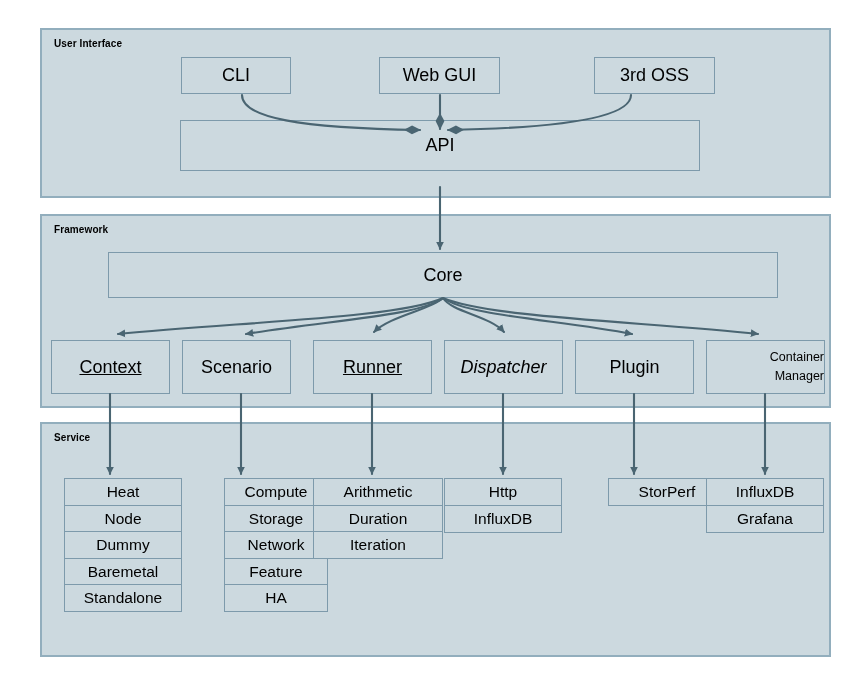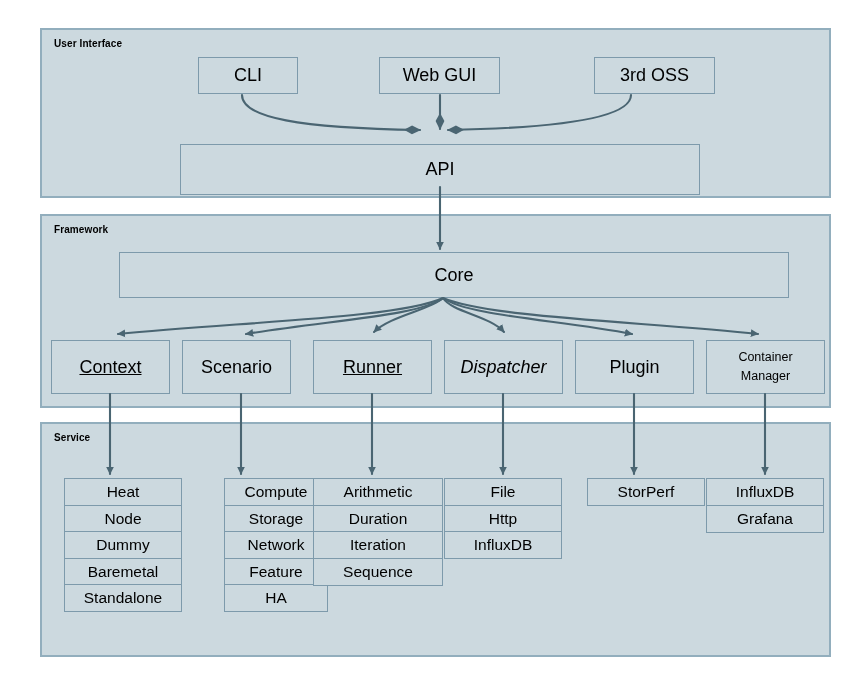--- a/index.html
+++ b/index.html
@@ -98,41 +98,41 @@
 </style>
 </head>
 <body>
 
 <div id="canvas">
 
   <div class="panel" id="panel-ui">
     <div class="panel-title">User Interface</div>
   </div>
 
-  <div class="node" style="left:181px; top:57px; width:100px; height:37px;margin-left:17px;">
+  <div class="node" style="left:181px; top:57px; width:110px; height:37px;">
     <span>CLI</span>
   </div>
 
   <div class="node" style="left:379px; top:57px; width:121px; height:37px;">
     <span>Web GUI</span>
   </div>
 
   <div class="node" style="left:570px; top:57px; width:121px; height:37px;margin-left:24px;">
     <span>3rd OSS</span>
   </div>
 
-  <div class="node" style="left:180px; top:144px; width:520px; height:51px;">
+  <div class="node" style="left:180px; top:120px; width:520px; height:51px;">
     <span>API</span>
   </div>
 
   <div class="panel" id="panel-fw">
     <div class="panel-title">Framework</div>
   </div>
 
-  <div class="node" style="left:119px; top:252px; width:670px; height:46px;">
+  <div class="node" style="left:108px; top:252px; width:670px; height:46px;">
     <span>Core</span>
   </div>
 
   <div class="node" style="left:51px; top:340px; width:119px; height:54px;text-decoration:underline;">
     <span>Context</span>
   </div>
 
   <div class="node" style="left:182px; top:340px; width:109px; height:54px;">
     <span>Scenario</span>
   </div>
@@ -142,21 +142,21 @@
   </div>
 
   <div class="node" style="left:444px; top:340px; width:119px; height:54px;font-style:italic;">
     <span>Dispatcher</span>
   </div>
 
   <div class="node" style="left:575px; top:340px; width:119px; height:54px;">
     <span>Plugin</span>
   </div>
 
-  <div class="node two-line" style="left:706px; top:340px; width:119px; height:54px;">
+  <div class="node two-line" style="left:706px; top:340px; width:119px; height:54px;align-items:flex-end;">
     <span>Container</span>
     <span>Manager</span>
   </div>
 
   <div class="panel" id="panel-service">
     <div class="panel-title">Service</div>
   </div>
 
   <div class="svc-col" style="left:52px; top:478px; width:118px;padding-left:12px;">
     <div class="svc-cell">Heat</div>
@@ -171,30 +171,28 @@
     <div class="svc-cell">Storage</div>
     <div class="svc-cell">Network</div>
     <div class="svc-cell">Feature</div>
     <div class="svc-cell">HA</div>
   </div>
 
   <div class="svc-col" style="left:313px; top:478px; width:130px;text-align:right;">
     <div class="svc-cell">Arithmetic</div>
     <div class="svc-cell">Duration</div>
     <div class="svc-cell">Iteration</div>
-    <div class="svc-cell">Sequence</div>
   </div>
 
   <div class="svc-col" style="left:444px; top:478px; width:118px;">
-    <div class="svc-cell">File</div>
     <div class="svc-cell">Http</div>
     <div class="svc-cell">InfluxDB</div>
   </div>
 
-  <div class="svc-col" style="left:587px; top:478px; width:118px;">
+  <div class="svc-col" style="left:608px; top:478px; width:118px;">
     <div class="svc-cell">StorPerf</div>
   </div>
 
   <div class="svc-col" style="left:706px; top:478px; width:118px;">
     <div class="svc-cell">InfluxDB</div>
     <div class="svc-cell">Grafana</div>
   </div>
 
   <svg id="arrows" viewBox="0 0 855 675" xmlns="http://www.w3.org/2000/svg">
     <defs>

